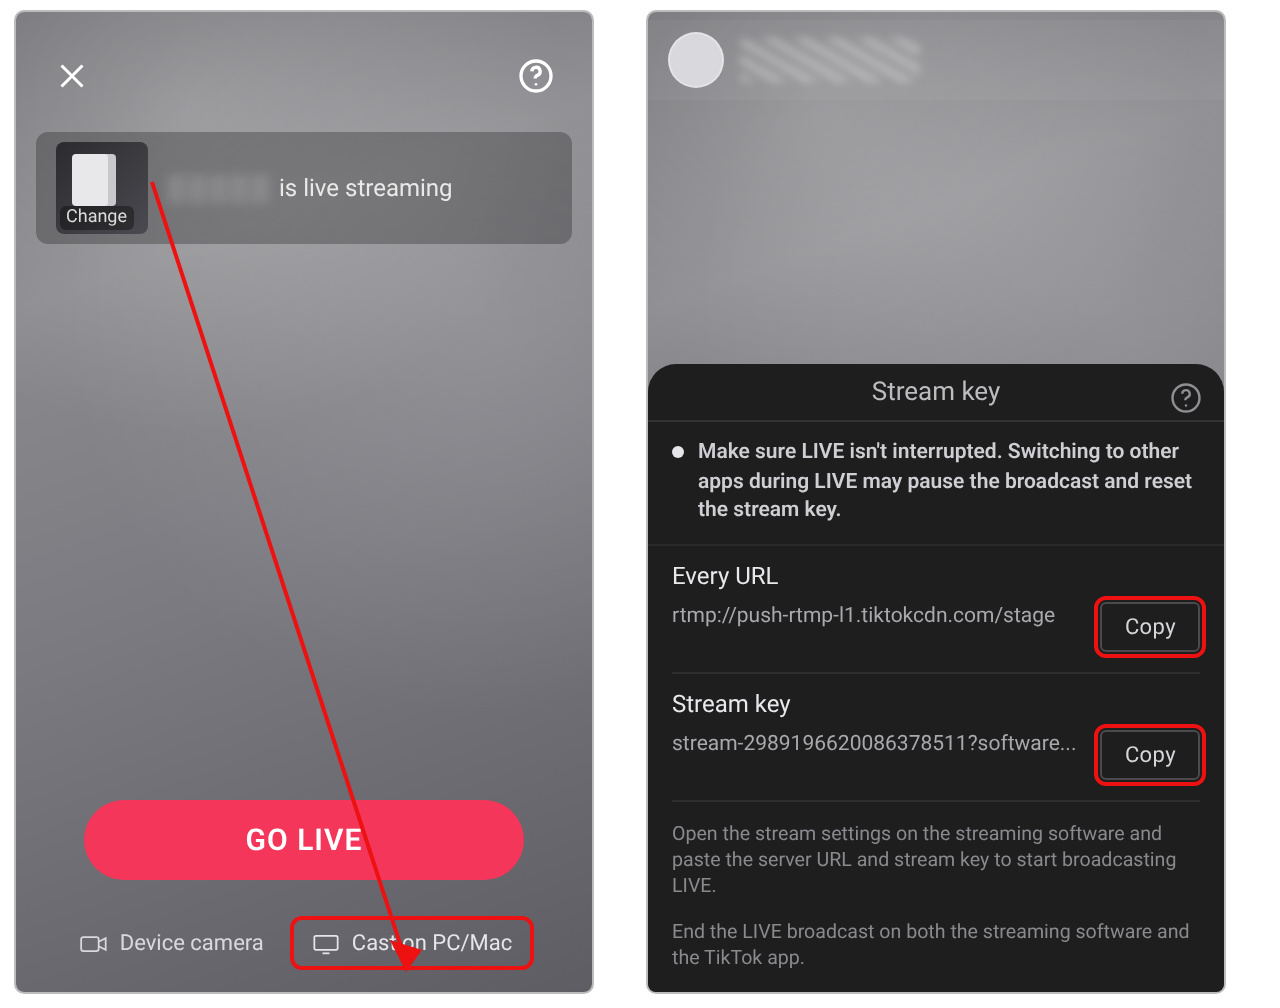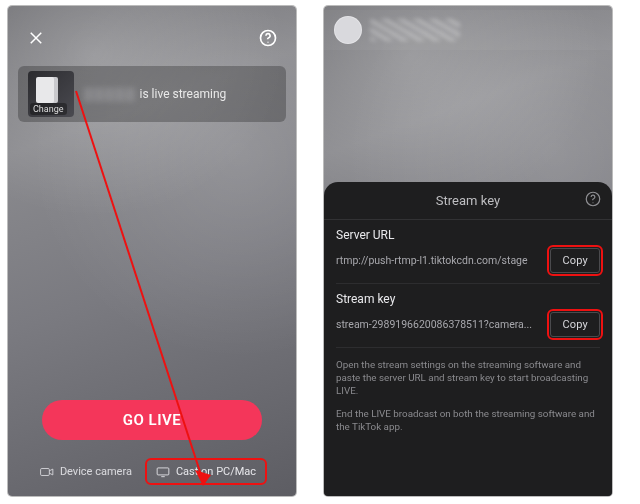--- a/index.html
+++ b/index.html
@@ -36,21 +36,21 @@
   .sheet{position:absolute;left:0;right:0;bottom:0;top:176px;background:#1e1e1f;border-top-left-radius:14px;border-top-right-radius:14px;color:#ddd;display:flex;flex-direction:column;z-index:3;}
   .sheet-head{position:relative;height:38px;display:flex;align-items:center;justify-content:center;border-bottom:1px solid #323234;}
   .sheet-title{color:#bdbdc0;font-size:13px;}
   .sheet-help{position:absolute;right:10px;top:8px;}
   .sheet-help svg{width:18px;height:18px;stroke:#8f8f93;stroke-width:1.6;fill:none;}
   .warn{display:flex;gap:7px;padding:8px 12px 10px 12px;border-bottom:1px solid #2a2a2c;}
   .warn-dot{width:6px;height:6px;border-radius:50%;background:#e6e6ea;flex:0 0 auto;margin-top:4px;}
   .warn-text{font-size:10.5px;line-height:1.35;color:#cfcfd3;font-weight:600;}
   .field{padding:8px 12px 0 12px;}
   .field-label{font-size:12px;color:#e9e9ec;margin-bottom:6px;}
-  .field-row{display:flex;align-items:center;gap:10px;justify-content:space-between;border-bottom:1px solid #2d2d2f;padding-bottom:10px;}
+  .field-row{display:flex;align-items:flex-start;gap:10px;justify-content:space-between;border-bottom:1px solid #2d2d2f;padding-bottom:10px;}
   .field-val{font-size:10.5px;color:#a8a8ad;flex:1;white-space:nowrap;overflow:hidden;text-overflow:ellipsis;}
   .copy{border:1px solid #4a4a4d;color:#d6d6da;background:transparent;font-size:11px;padding:5px 11px;border-radius:3px;letter-spacing:.2px;}
   .infos{padding:10px 12px;display:flex;flex-direction:column;gap:9px;}
   .info{font-size:9.8px;color:#8a8a8e;line-height:1.35;}
 </style>
 </head>
 <body>
 
 <div class="phones">
 
@@ -123,33 +123,37 @@
         <span class="sheet-title">Stream key</span>
         <div class="sheet-help">
           <svg viewBox="0 0 24 24">
               <circle cx="12" cy="12" r="9"></circle>
               <path d="M9.5 9.2a2.5 2.5 0 1 1 3.4 2.4c-.9.4-1.4 1-1.4 1.9"></path>
               <circle cx="12" cy="17" r=".8" fill="#8f8f93" stroke="none"></circle>
             </svg>
         </div>
       </div>
 
+      <div class="warn">
+        <div class="warn-dot"></div>
+        <div class="warn-text">Make sure LIVE isn't interrupted. Switching to other apps during LIVE may pause the broadcast and reset the stream key.</div>
+      </div>
 
       <div class="field">
-        <div class="field-label">Server URL</div>
+        <div class="field-label">Every URL</div>
         <div class="field-row">
           <div class="field-val">rtmp://push-rtmp-l1.tiktokcdn.com/stage</div>
           <button class="copy redbox">Copy</button>
         </div>
       </div>
 
       <div class="field">
         <div class="field-label">Stream key</div>
         <div class="field-row">
-          <div class="field-val">stream-2989196620086378511?camera...</div>
+          <div class="field-val">stream-2989196620086378511?software...</div>
           <button class="copy redbox">Copy</button>
         </div>
       </div>
 
       <div class="infos">
         <div class="info">Open the stream settings on the streaming software and paste the server URL and stream key to start broadcasting LIVE.</div>
         <div class="info">End the LIVE broadcast on both the streaming software and the TikTok app.</div>
       </div>
     </div>
   </div>

